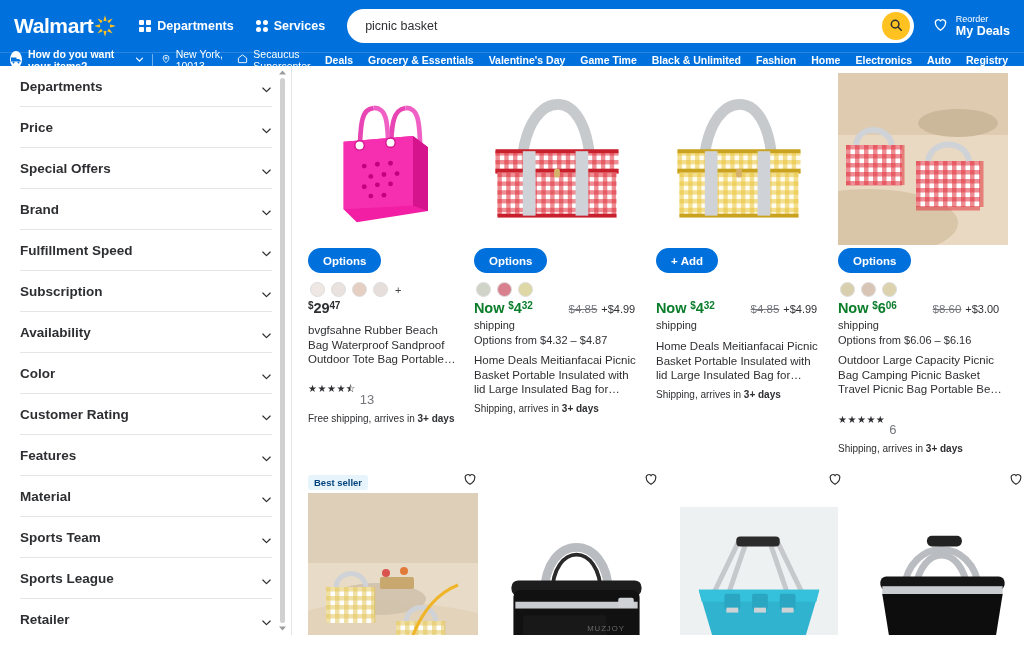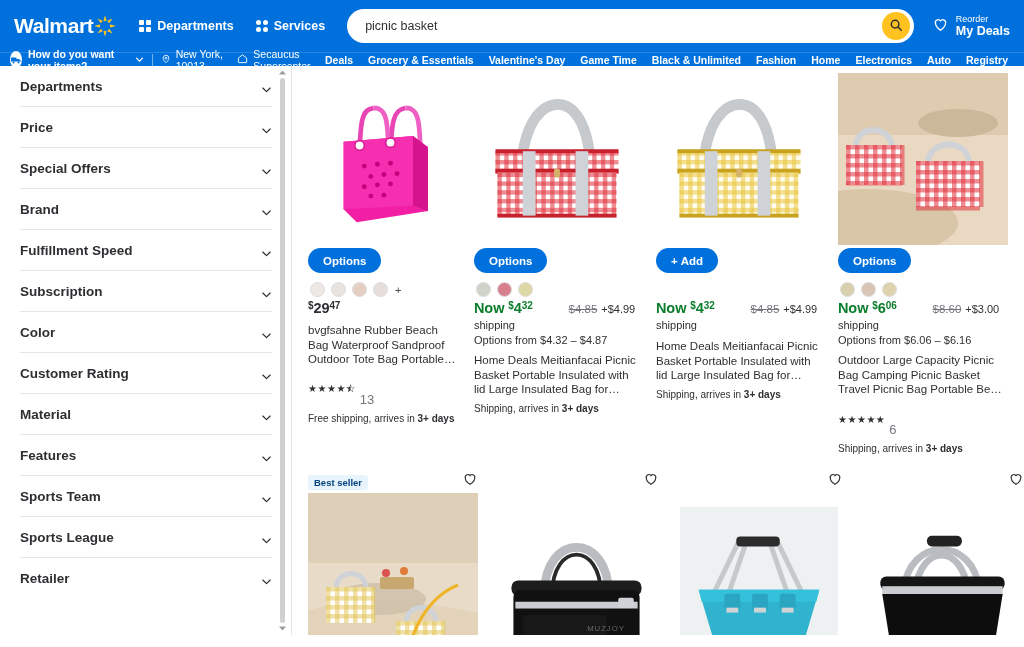--- a/index.html
+++ b/index.html
@@ -244,42 +244,49 @@
             </svg></span>
   </div>
   <div class="filter-row">
     <span class="filter-label">Subscription</span>
           <span class="chev">
   <svg width="11" height="11" viewBox="0 0 12 12" fill="none" stroke="#2e2f32" stroke-width="1.3">
               <path d="M2 4.4l4 4 4-4" stroke-linecap="round" stroke-linejoin="round"></path>
             </svg></span>
   </div>
   <div class="filter-row">
+    <span class="filter-label">Availability</span>
+          <span class="chev">
+  <svg width="11" height="11" viewBox="0 0 12 12" fill="none" stroke="#2e2f32" stroke-width="1.3">
+              <path d="M2 4.4l4 4 4-4" stroke-linecap="round" stroke-linejoin="round"></path>
+            </svg></span>
+  </div>
+  <div class="filter-row">
     <span class="filter-label">Color</span>
           <span class="chev">
   <svg width="11" height="11" viewBox="0 0 12 12" fill="none" stroke="#2e2f32" stroke-width="1.3">
               <path d="M2 4.4l4 4 4-4" stroke-linecap="round" stroke-linejoin="round"></path>
             </svg></span>
   </div>
   <div class="filter-row">
     <span class="filter-label">Customer Rating</span>
           <span class="chev">
   <svg width="11" height="11" viewBox="0 0 12 12" fill="none" stroke="#2e2f32" stroke-width="1.3">
               <path d="M2 4.4l4 4 4-4" stroke-linecap="round" stroke-linejoin="round"></path>
             </svg></span>
   </div>
   <div class="filter-row">
+    <span class="filter-label">Features</span>
+          <span class="chev">
+  <svg width="11" height="11" viewBox="0 0 12 12" fill="none" stroke="#2e2f32" stroke-width="1.3">
+              <path d="M2 4.4l4 4 4-4" stroke-linecap="round" stroke-linejoin="round"></path>
+            </svg></span>
+  </div>
+  <div class="filter-row">
     <span class="filter-label">Material</span>
-          <span class="chev">
-  <svg width="11" height="11" viewBox="0 0 12 12" fill="none" stroke="#2e2f32" stroke-width="1.3">
-              <path d="M2 4.4l4 4 4-4" stroke-linecap="round" stroke-linejoin="round"></path>
-            </svg></span>
-  </div>
-  <div class="filter-row">
-    <span class="filter-label">Features</span>
           <span class="chev">
   <svg width="11" height="11" viewBox="0 0 12 12" fill="none" stroke="#2e2f32" stroke-width="1.3">
               <path d="M2 4.4l4 4 4-4" stroke-linecap="round" stroke-linejoin="round"></path>
             </svg></span>
   </div>
   <div class="filter-row">
     <span class="filter-label">Sports Team</span>
           <span class="chev">
   <svg width="11" height="11" viewBox="0 0 12 12" fill="none" stroke="#2e2f32" stroke-width="1.3">
               <path d="M2 4.4l4 4 4-4" stroke-linecap="round" stroke-linejoin="round"></path>

